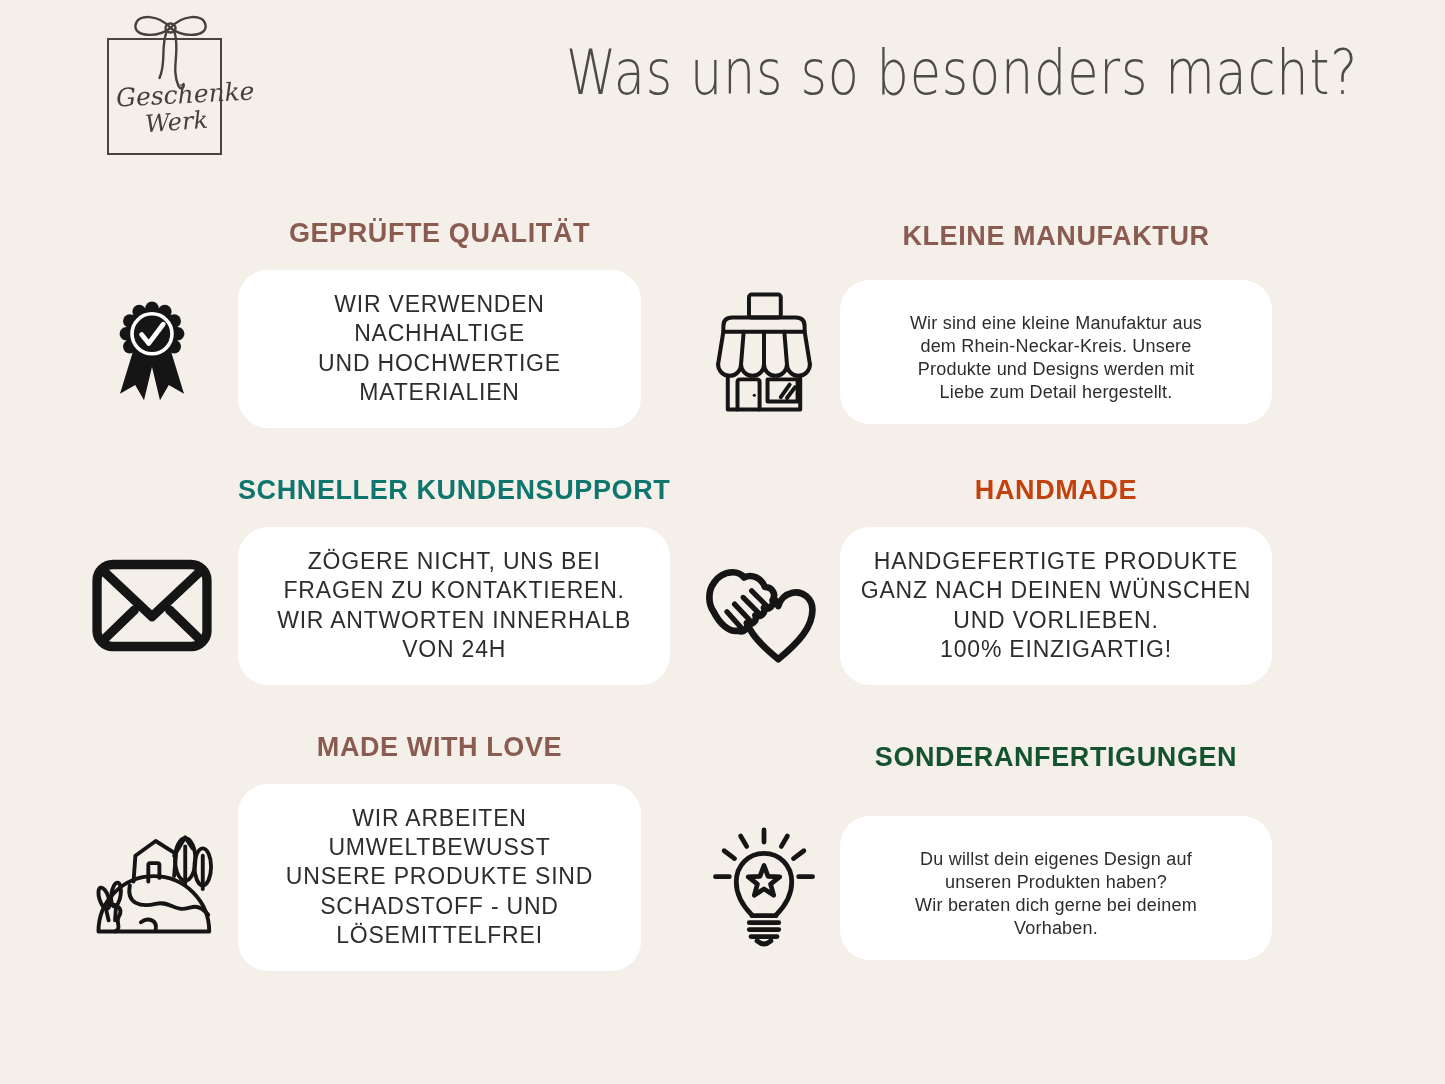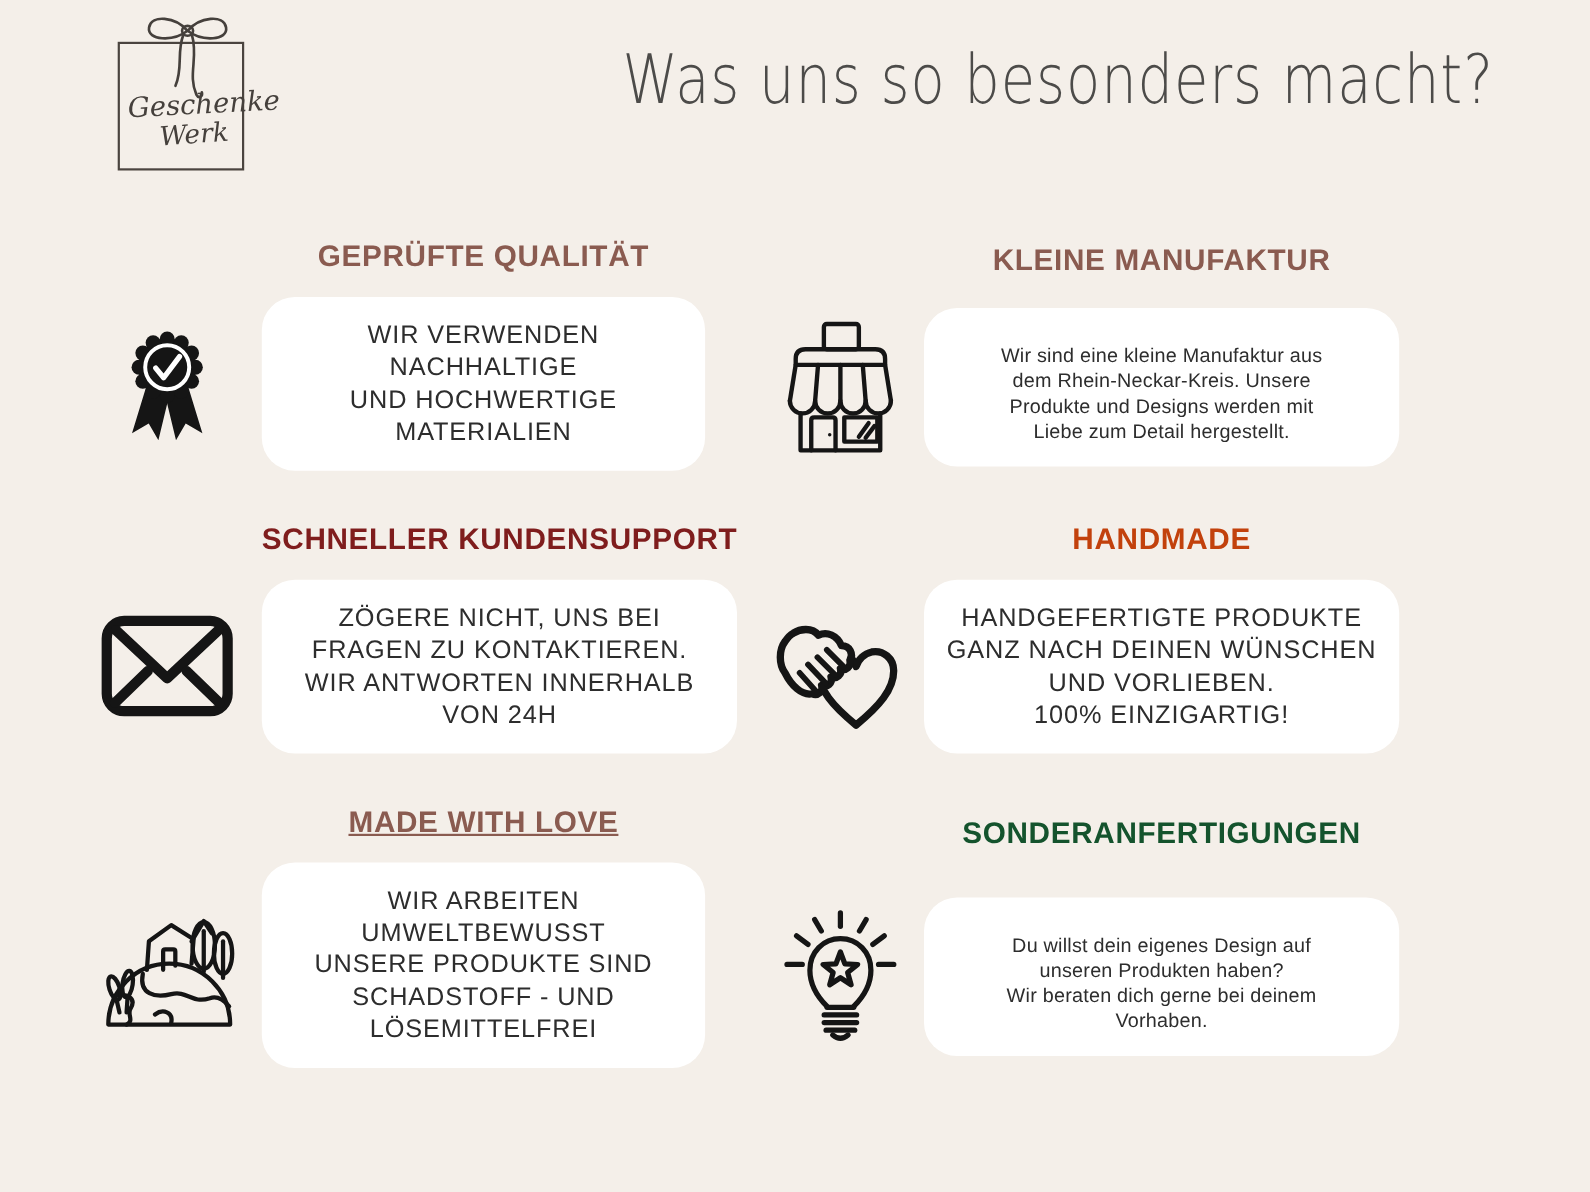--- a/index.html
+++ b/index.html
@@ -202,21 +202,21 @@
       </div>
       <div class="feature-card">
         <div class="card-text sentence">Wir sind eine kleine Manufaktur aus
 dem Rhein-Neckar-Kreis. Unsere
 Produkte und Designs werden mit
 Liebe zum Detail hergestellt.</div>
       </div>
     </div>
 
     <div class="feature col-left">
-      <div class="feature-heading" style="color: #7f1d1d;">SCHNELLER KUNDENSUPPORT</div>
+      <div class="feature-heading" style="color: #0f766e;">SCHNELLER KUNDENSUPPORT</div>
       <div class="feature-icon">
         <svg width="124" height="95" viewBox="0 0 132 102" fill="none" stroke="#151515" stroke-width="10" stroke-linecap="round" stroke-linejoin="round">
           <rect x="7" y="7" width="118" height="88" rx="17"></rect>
           <path d="M16,16 L66,63 L116,16"></path>
           <path d="M15,87 L47,56"></path>
           <path d="M117,87 L85,56"></path>
         </svg>
       </div>
       <div class="feature-card">
         <div class="card-text upper">ZÖGERE NICHT, UNS BEI
@@ -240,21 +240,21 @@
       </div>
       <div class="feature-card">
         <div class="card-text upper">HANDGEFERTIGTE PRODUKTE
 GANZ NACH DEINEN WÜNSCHEN
 UND VORLIEBEN.
 100% EINZIGARTIG!</div>
       </div>
     </div>
 
     <div class="feature col-left">
-      <div class="feature-heading" style="color: rgb(138, 91, 80); text-decoration: underline;">MADE WITH LOVE</div>
+      <div class="feature-heading" style="color: rgb(138, 91, 80);">MADE WITH LOVE</div>
       <div class="feature-icon">
         <svg width="130" height="120" viewBox="0 0 140 130" fill="none" stroke="#151515" stroke-width="4.2" stroke-linecap="round" stroke-linejoin="round">
           <ellipse cx="106" cy="46" rx="11" ry="23"></ellipse>
             <path d="M106,32 V72"></path>
           <ellipse cx="125" cy="54" rx="9" ry="20"></ellipse>
             <path d="M125,42 V78"></path>
           <path d="M94,42 L106,22 L114,34"></path>
           <path d="M50,70 L52,42 L74,26 L96,40 L94,64"></path>
           <path d="M66,70 V52 Q66,50 68,50 H76 Q78,50 78,52 V66"></path>
           <path d="M12,124 A60,60 0 0 1 132,124 Z"></path>

